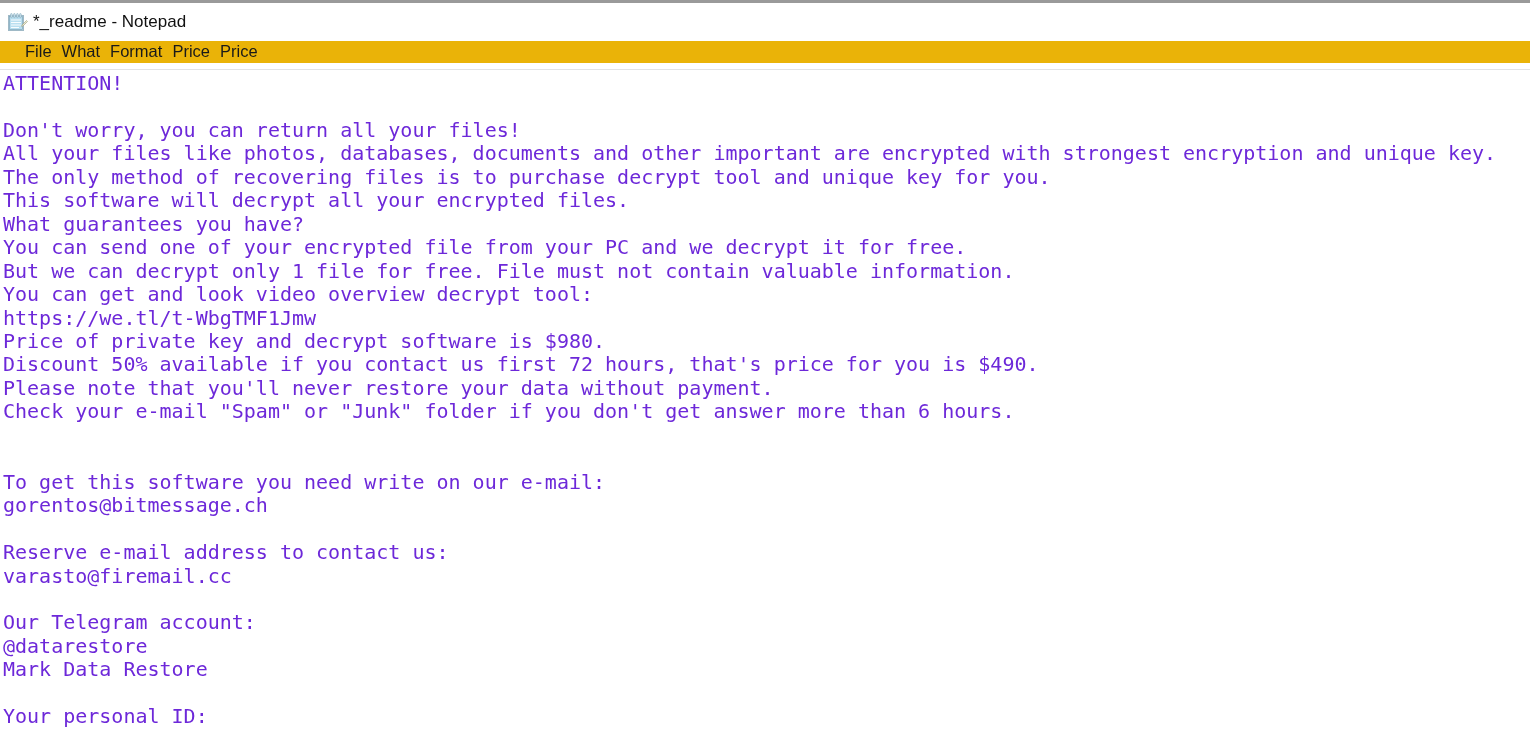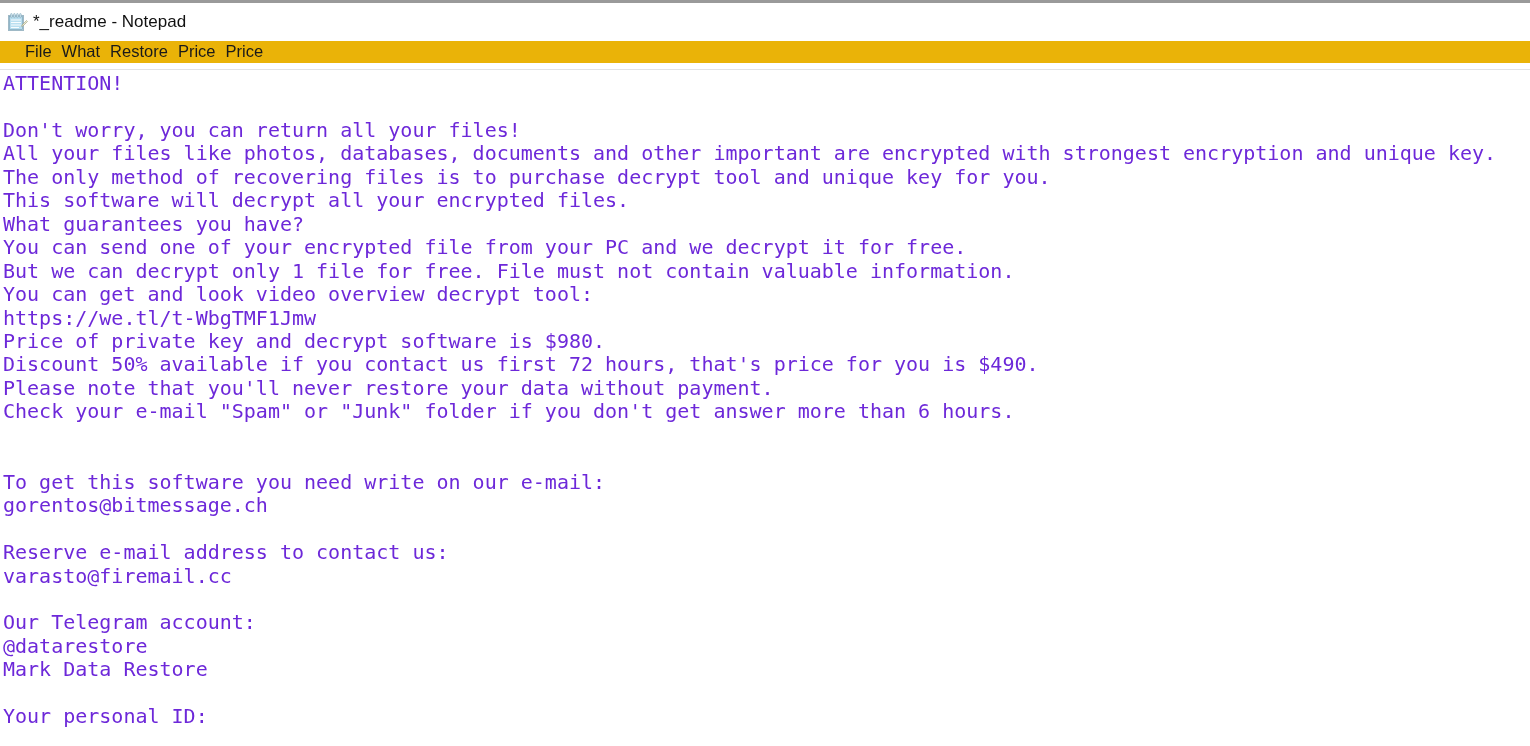--- a/index.html
+++ b/index.html
@@ -130,21 +130,21 @@
         </g>
         <path d="M16 14 L20.5 9.5 L21.5 10.5 L17 15 L15.6 15.4 Z" fill="#e9e9cf" stroke="#9a9a7a" stroke-width="0.6"></path>
       </svg>
     </span>
     <span class="title-text">*_readme - Notepad</span>
   </div>
 
   <div class="menubar">
     <span class="menu-item">File</span>
     <span class="menu-item">What</span>
-    <span class="menu-item">Restore</span>
+    <span class="menu-item">Format</span>
     <span class="menu-item">Price</span>
     <span class="menu-item">Price</span>
   </div>
 
   <div class="menu-sep"></div>
 
   <div class="editor">
     <pre class="editor-text">ATTENTION!
 
 Don't worry, you can return all your files!

